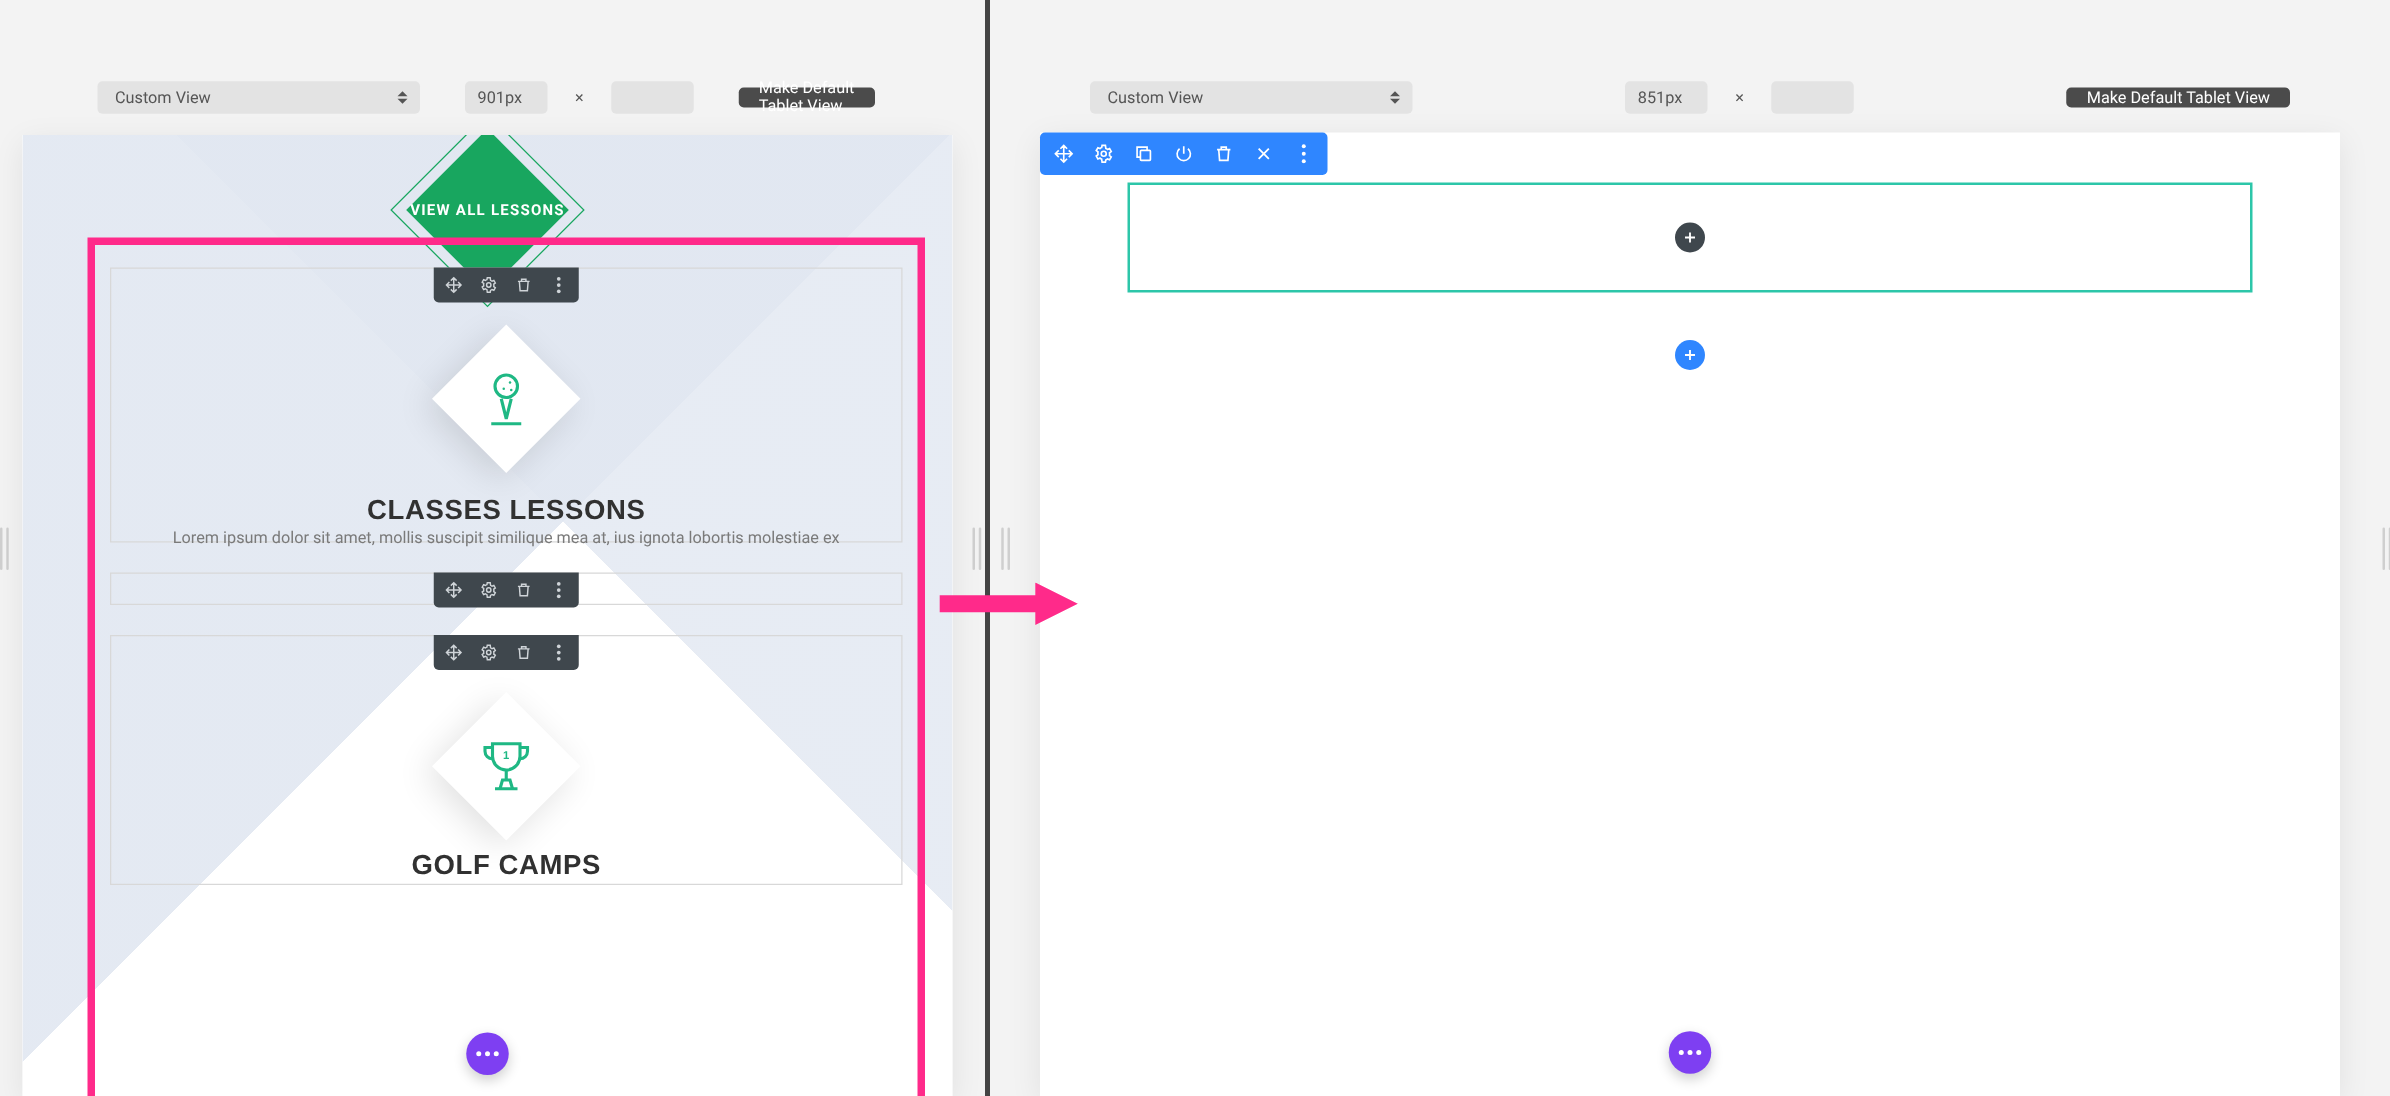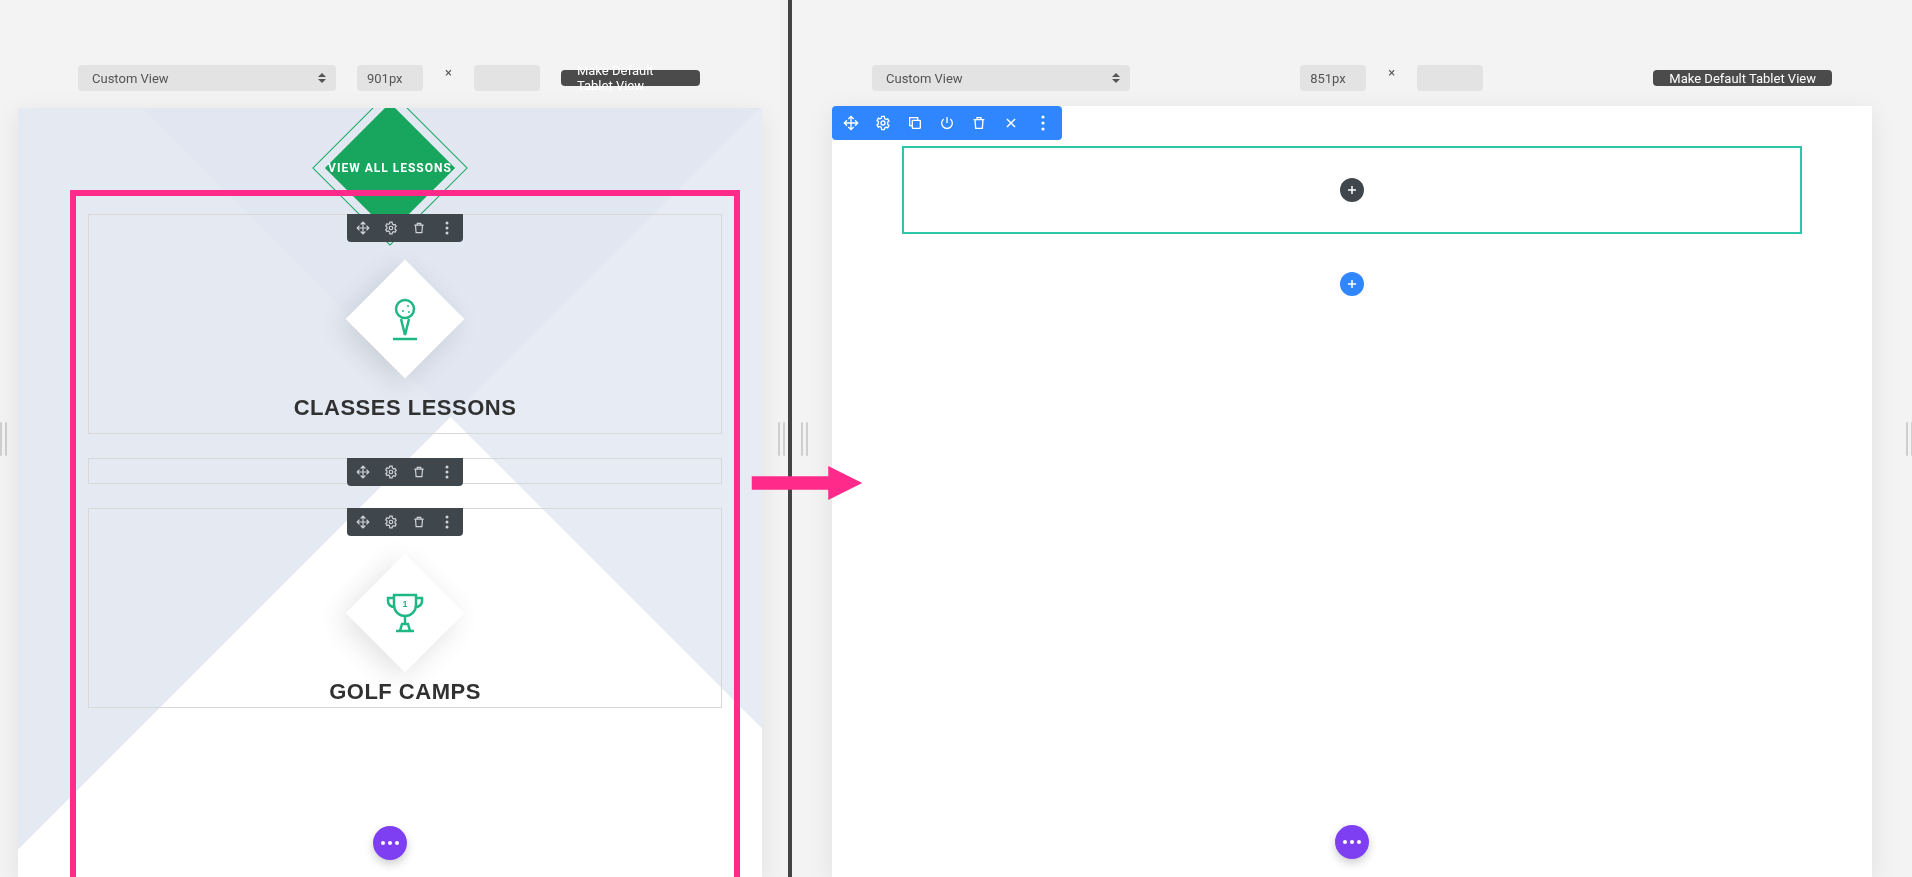--- a/index.html
+++ b/index.html
@@ -45,21 +45,21 @@
 .handle-left-outer { left: -6px; }
 .handle-left-inner { right: -2px; }
 .handle-right-inner { left: 3px; }
 .handle-right-outer { right: -6px; }
 
 .top-controls {
   position: absolute;
   top: 65px;
   display: flex;
   align-items: center;
-  gap: 21px;
+  gap: 36px;
 }
 .panel.left .top-controls { left: 78px; right: 88px; justify-content: space-between; }
 .panel.right .top-controls { left: 80px; right: 80px; justify-content: space-between; }
 .select {
   background: #e3e3e3;
   border-radius: 4px;
   height: 26px;
   padding: 0 34px 0 14px;
   font-size: 13px;
   color: #555;
@@ -80,20 +80,21 @@
 }
 .select-caret::before, .select-caret::after {
   content: "";
   border-left: 4px solid transparent;
   border-right: 4px solid transparent;
 }
 .select-caret::before { border-bottom: 4px solid #555; }
 .select-caret::after { border-top: 4px solid #555; }
 .sizebar {
   display: flex;
+  align-items: center;
   gap: 18px;
 }
 .size-input {
   background: #e3e3e3;
   border-radius: 4px;
   height: 26px;
   width: 66px;
   padding: 0 10px;
   font-size: 13px;
   color: #555;
@@ -393,20 +394,21 @@
           <svg width="40" height="44" viewBox="0 0 40 44" fill="none" stroke="#1fb884" stroke-width="2.5">
             <circle cx="20" cy="12" r="9"></circle>
             <circle cx="23" cy="9" r="1" fill="#1fb884" stroke="none"></circle>
             <circle cx="18" cy="14" r="1" fill="#1fb884" stroke="none"></circle>
             <circle cx="24" cy="15" r="1" fill="#1fb884" stroke="none"></circle>
             <path d="M16 22l4 16 4-16"></path>
             <path d="M8 42h24"></path>
           </svg>
         </div>
         <div class="card-title">CLASSES LESSONS</div>
+        <div class="card-sub">Lorem ipsum dolor sit amet, mollis suscipit similique mea at, ius ignota lobortis molestiae ex</div>
       </div>
 
       <div class="module-card slim">
         <div class="module-toolbar">
           <span class="ic">
               <svg width="14" height="14" viewBox="0 0 24 24" fill="none" stroke="#cfd4d8" stroke-width="2">
                 <path d="M12 2v20M2 12h20M8 6l4-4 4 4M8 18l4 4 4-4M6 8l-4 4 4 4M18 8l4 4-4 4"></path>
               </svg>
             </span>
           <span class="ic">

